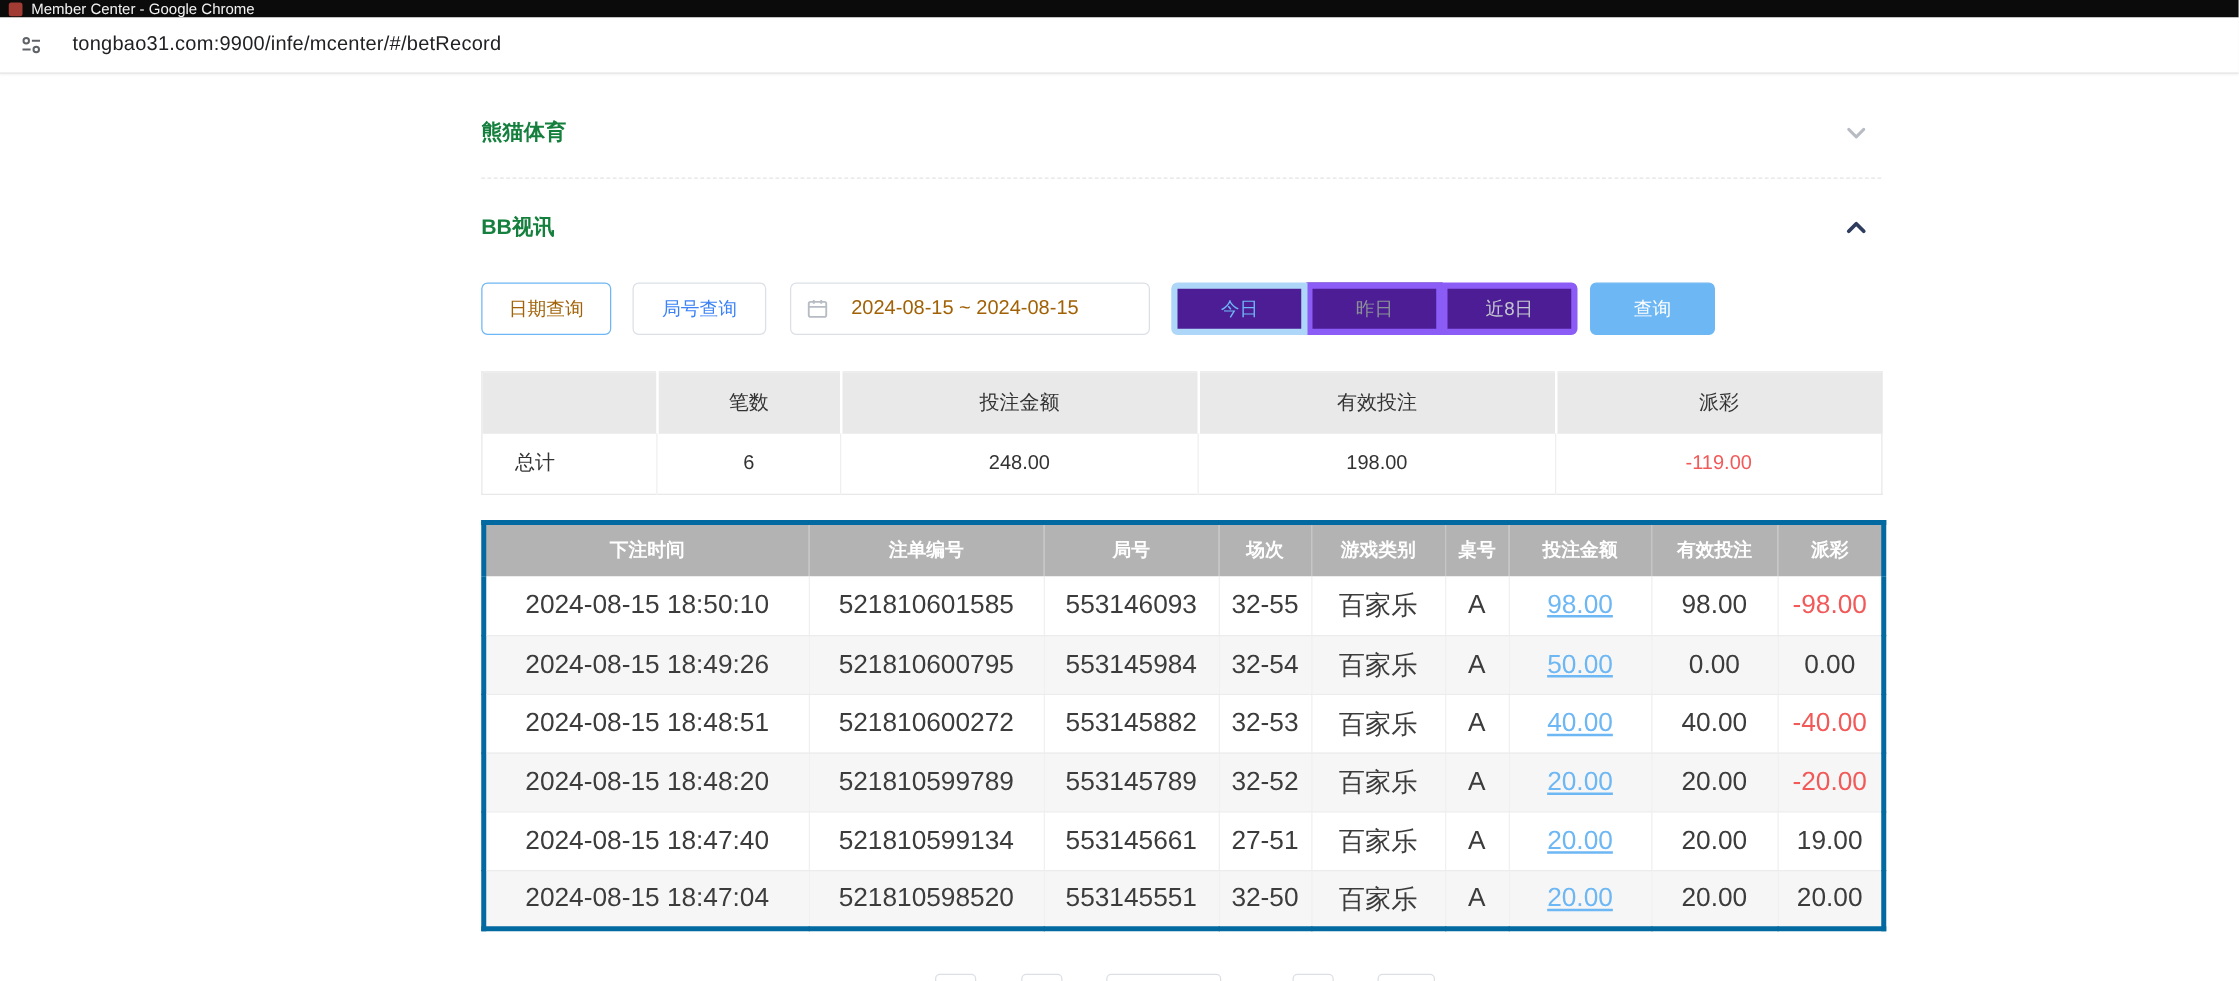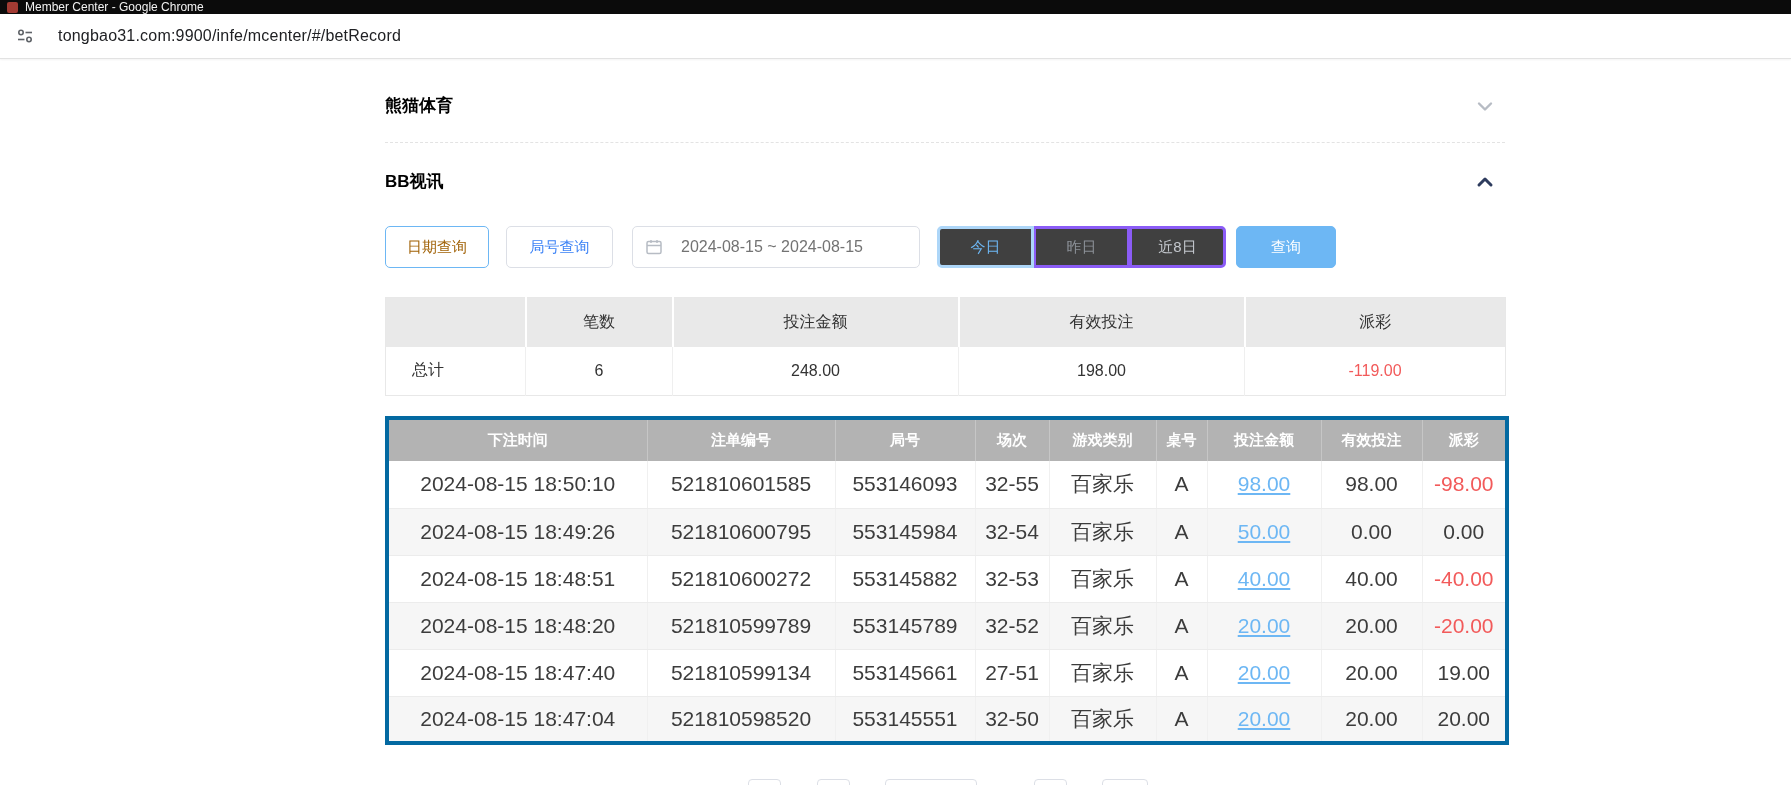--- a/index.html
+++ b/index.html
@@ -25,40 +25,40 @@
     box-shadow: 0 1px 2px rgba(0,0,0,0.05);
   }
   .url-text { font-size: 16px; color: #202124; letter-spacing: 0.2px; }
 
   
   .panel { margin-left: 385px; width: 1120px; }
 
   .section { display: flex; align-items: center; justify-content: space-between; cursor: pointer; }
   .section-collapsed { padding: 35px 0 24px 0; border-bottom: 1px dashed #e3e3e3; }
   .section-expanded { padding: 27px 0 0 0; }
-  .section-title { font-size: 17px; font-weight: bold; color: #000000; line-height: 24px; }
+  .section-title { font-size: 17px; font-weight: bold; color: #15803d; line-height: 24px; }
   .chev { display: inline-flex; margin-right: 8px; }
 
   
   .filter-row { margin-top: 32px; display: flex; align-items: center; height: 42px; }
   .btn {
     height: 42px; background: #fff; border-radius: 5px; font-size: 15px;
     font-family: inherit; cursor: pointer; padding: 0 18px;
   }
   .btn-outline-blue { width: 104px; border: 1px solid #6db7f4; color: #a16207; margin-right: 17px; }
   .btn-outline-gray { width: 107px; border: 1px solid #dcdfe6; color: #3b82f6; margin-right: 19px; }
   .date-input {
     width: 288px; height: 42px; border: 1px solid #dcdfe6; border-radius: 5px;
     display: flex; align-items: center; gap: 10px; padding: 0 12px;
     margin-right: 17px; cursor: pointer; background: #fff;
   }
-  .date-text { font-size: 16px; color: #737373; }
+  .date-text { font-size: 16px; color: #a16207; }
   .seg-group { display: flex; margin-right: 10px; }
   .seg {
-    width: 97px; height: 42px; background: #404040; border: 3px solid #8b5cf6;
+    width: 109px; height: 42px; background: #4c1d95; border: 5px solid #8b5cf6;
     font-size: 15px; font-family: inherit; color: #8b9097; cursor: pointer;
     margin-left: -1px; position: relative;
   }
   .seg:first-child { margin-left: 0; border-radius: 5px 0 0 5px; }
   .seg:last-child { border-radius: 0 5px 5px 0; }
   .seg-active { border-color: #add6f8; color: #6db7f4; z-index: 2; }
   .seg-disabled { color: #c3c7cd; }
   .btn-primary { width: 100px; background: #6db7f4; border: 1px solid #6db7f4; color: #fff; }
 
   

